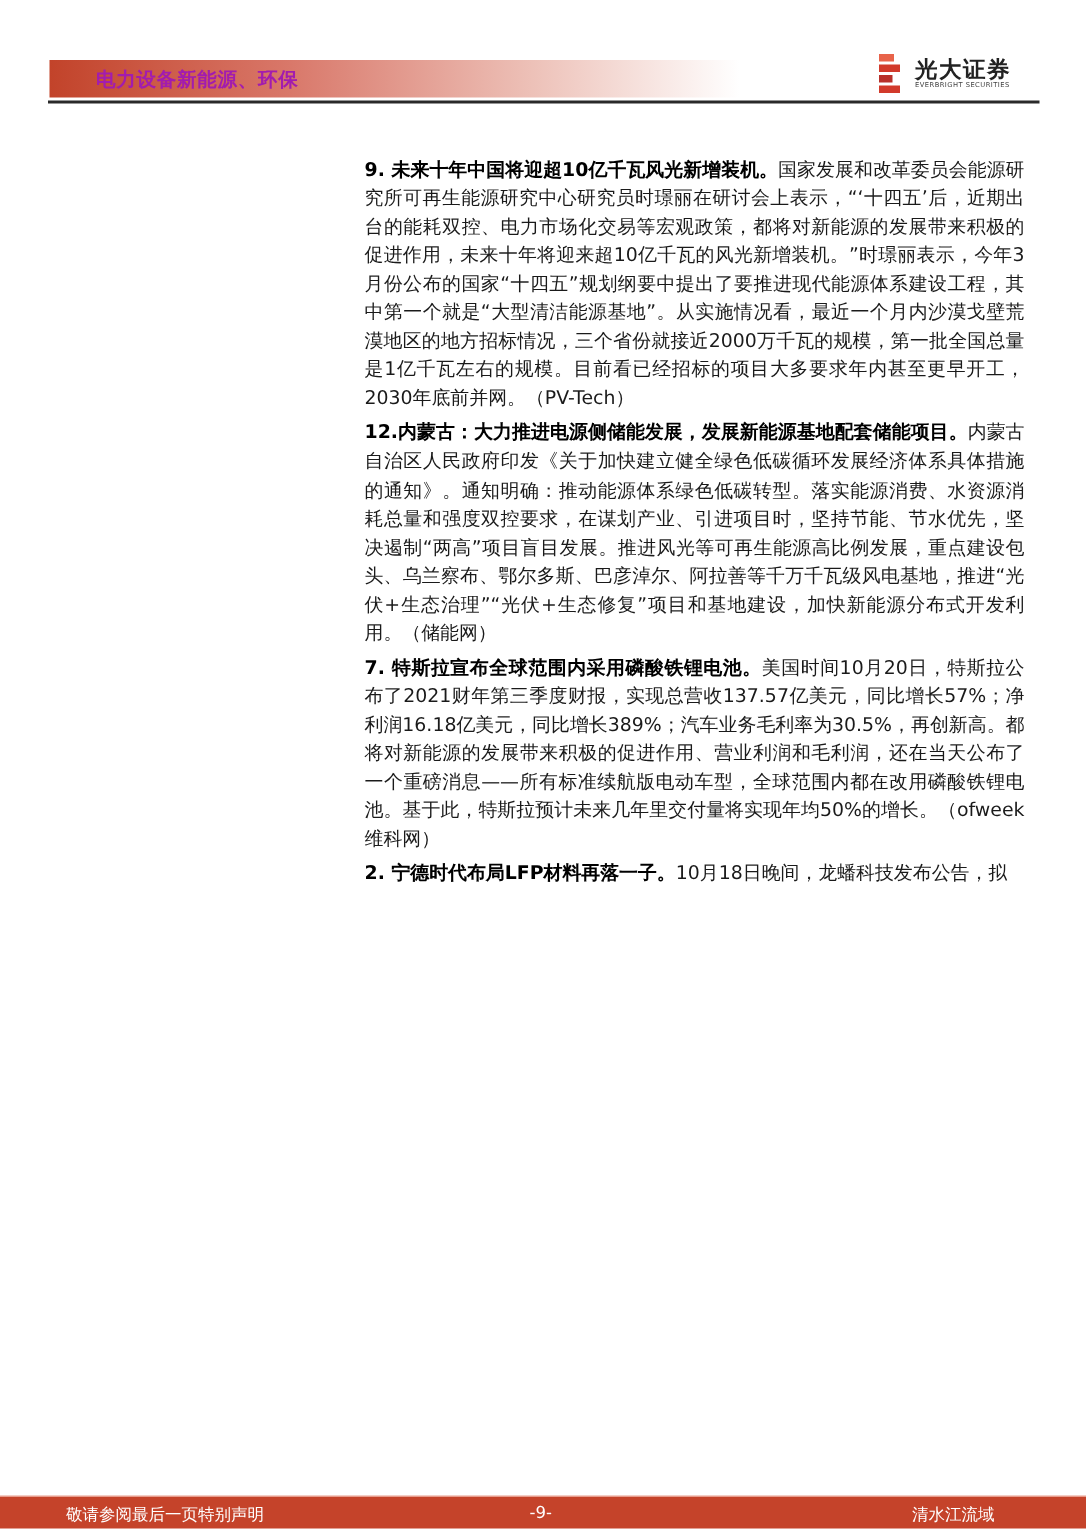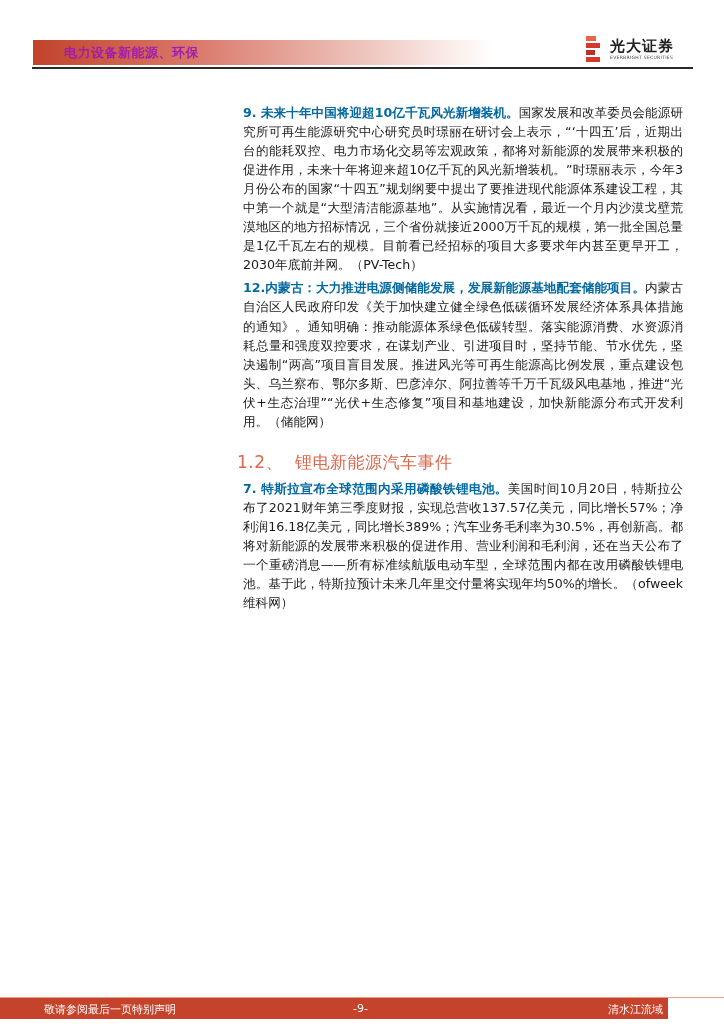--- a/index.html
+++ b/index.html
@@ -9,24 +9,24 @@
     background:linear-gradient(90deg, #c2432a 0%, #d9786a 35%, #edc1b8 70%, rgba(255,255,255,0) 100%); }
   .header-title { position:absolute; left:44px; top:44px; font-size:13px; font-weight:bold; color:#a21caf; letter-spacing:0.5px;padding-left:20px; }
   .header-rule { position:absolute; left:32px; top:67px; width:661px; height:2px; background:#2a2a2a; }
   .logo { position:absolute; left:586px; top:36px; display:flex; align-items:center; }
   .logo-mark { width:16px; height:26px; position:relative; margin-right:8px; }
   .logo-mark span { position:absolute; left:0; height:5px; background:#d23a2b; }
   .logo-cn { font-size:15px; font-weight:bold; color:#222; letter-spacing:1px; line-height:16px; }
   .logo-en { font-size:4.5px; color:#444; letter-spacing:0.3px; margin-top:1px; }
   .content { position:absolute; left:243px; top:103px; width:440px; font-size:12.6px; line-height:19.05px; text-align:justify; }
   .para { margin:0 0 4px 0; }
-  .para b { font-weight:bold; color:#0369a1; }
+  .para b { font-weight:bold; color:#000000; }
   .section-h { font-size:17px; color:#d96a50; margin:22px 0 7px -6px; letter-spacing:0.5px; }
   .section-h .num { margin-right:12px; }
-  .footer { position:absolute; left:0; top:998px; width:668px; height:21px; background:#c5432a; color:#ffffff; font-size:11px; }
+  .footer { position:absolute; left:0; top:998px; width:724px; height:21px; background:#c5432a; color:#ffffff; font-size:11px; }
   .footer span { position:absolute; top:4px; }
   .footer-rule-top { position:absolute; left:0; top:997px; width:724px; height:1px; background:#e79c8c; }
 </style>
 </head>
 <body>
 
 <div class="header-band"></div>
 <div class="header-title">电力设备新能源、环保</div>
 <div class="header-rule"></div>
 
@@ -44,26 +44,26 @@
 </div>
 
 <div class="content">
   <p class="para">
     <b>9. 未来十年中国将迎超10亿千瓦风光新增装机。</b><span>国家发展和改革委员会能源研究所可再生能源研究中心研究员时璟丽在研讨会上表示，“‘十四五’后，近期出台的能耗双控、电力市场化交易等宏观政策，都将对新能源的发展带来积极的促进作用，未来十年将迎来超10亿千瓦的风光新增装机。”时璟丽表示，今年3月份公布的国家“十四五”规划纲要中提出了要推进现代能源体系建设工程，其中第一个就是“大型清洁能源基地”。从实施情况看，最近一个月内沙漠戈壁荒漠地区的地方招标情况，三个省份就接近2000万千瓦的规模，第一批全国总量是1亿千瓦左右的规模。目前看已经招标的项目大多要求年内甚至更早开工，2030年底前并网。（PV-Tech）</span>
   </p>
   <p class="para">
     <b>12.内蒙古：大力推进电源侧储能发展，发展新能源基地配套储能项目。</b><span>内蒙古自治区人民政府印发《关于加快建立健全绿色低碳循环发展经济体系具体措施的通知》。通知明确：推动能源体系绿色低碳转型。落实能源消费、水资源消耗总量和强度双控要求，在谋划产业、引进项目时，坚持节能、节水优先，坚决遏制“两高”项目盲目发展。推进风光等可再生能源高比例发展，重点建设包头、乌兰察布、鄂尔多斯、巴彦淖尔、阿拉善等千万千瓦级风电基地，推进“光伏+生态治理”“光伏+生态修复”项目和基地建设，加快新能源分布式开发利用。（储能网）</span>
   </p>
 
-  <div class="section-h">
-    <span class="num">1.2、</span><span>锂电新能源汽车事件</span>
-  </div>
 
   <p class="para">
     <b>7. 特斯拉宣布全球范围内采用磷酸铁锂电池。</b><span>美国时间10月20日，特斯拉公布了2021财年第三季度财报，实现总营收137.57亿美元，同比增长57%；净利润16.18亿美元，同比增长389%；汽车业务毛利率为30.5%，再创新高。都将对新能源的发展带来积极的促进作用、营业利润和毛利润，还在当天公布了一个重磅消息——所有标准续航版电动车型，全球范围内都在改用磷酸铁锂电池。基于此，特斯拉预计未来几年里交付量将实现年均50%的增长。（ofweek维科网）</span>
+  </p>
+  <p class="para">
+    <b>2. 宁德时代布局LFP材料再落一子。</b><span>10月18日晚间，龙蟠科技发布公告，拟</span>
   </p>
 </div>
 
 <div class="footer-rule-top"></div>
 <div class="footer">
   <span style="left:44px;">敬请参阅最后一页特别声明</span>
   <span style="left:353px;">-9-</span>
   <span style="left:608px;">清水江流域</span>
 </div>
 

